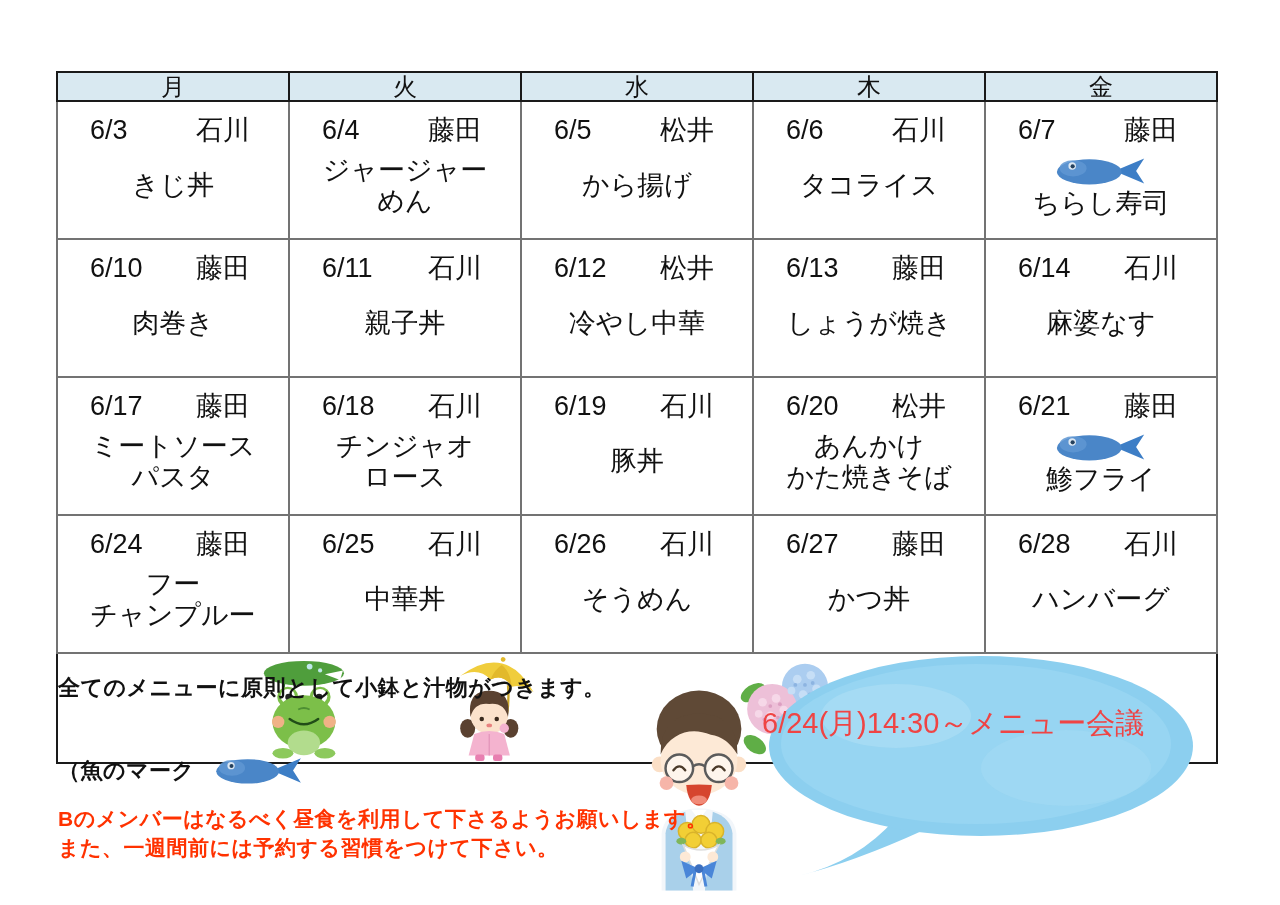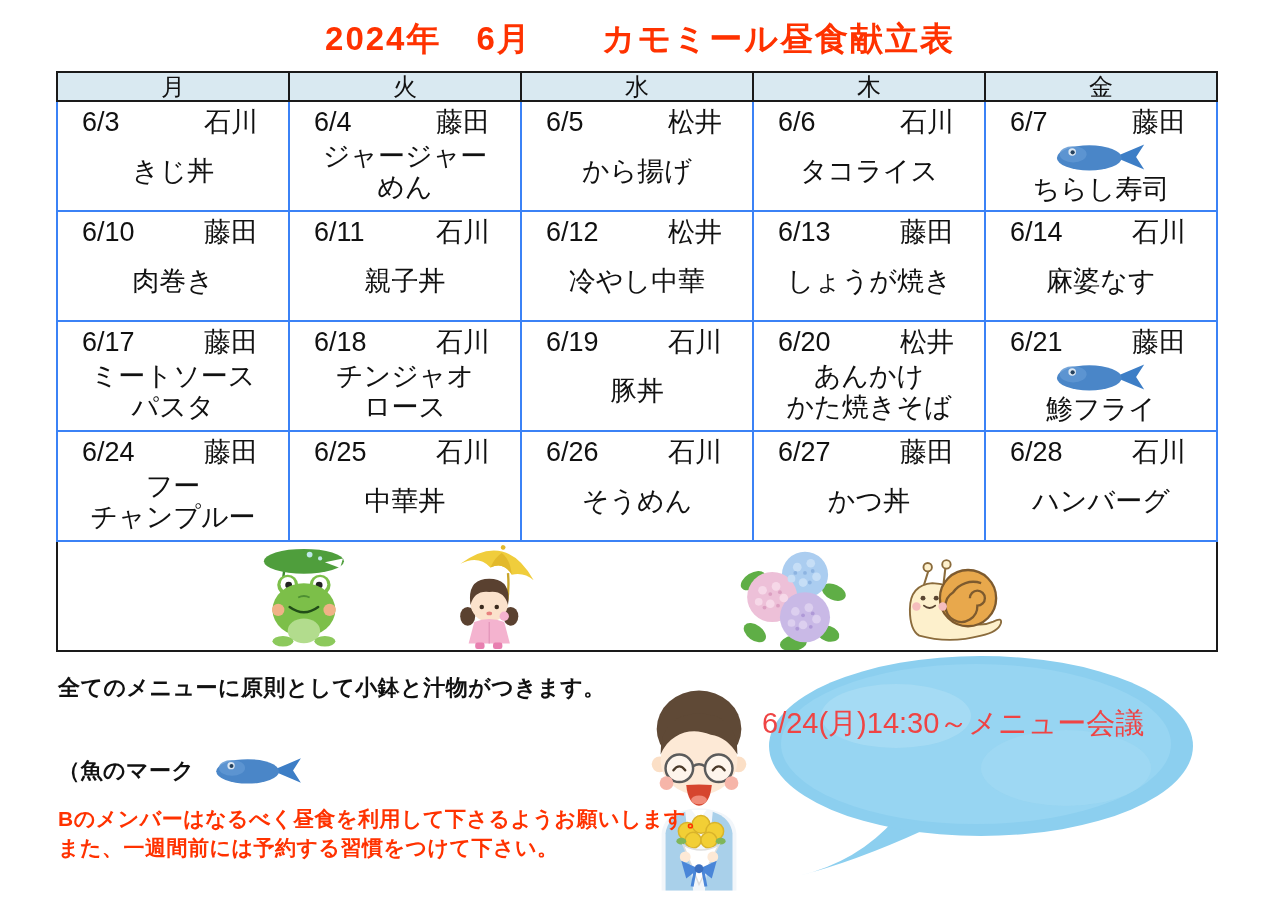--- a/index.html
+++ b/index.html
@@ -7,21 +7,21 @@
   body{font-family:"Liberation Sans","DejaVu Sans",sans-serif;color:#111;position:relative}
   .page{position:absolute;inset:0;background:#fff}
 
   .title{position:absolute;top:17px;left:0;width:100%;text-align:center;
          font-size:33px;font-weight:700;letter-spacing:2px;color:#ff3200}
 
   table.cal{position:absolute;left:56px;top:71px;width:1162px;
             border-collapse:collapse;table-layout:fixed}
   .cal th{height:29px;background:#d9e9f1;border:2px solid #1a1a1a;
           font-size:24px;font-weight:400;line-height:26px}
-  .cal td.cell{border:2px solid #3b82f6;height:110px;padding:0;vertical-align:top}
+  .cal td.cell{border:2px solid #737373;height:138px;padding:8px;vertical-align:top}
   .cell-inner{height:100%;display:flex;flex-direction:column}
   .date-row{display:flex;justify-content:space-between;
             padding:6px 30px 0 24px;font-size:27px;line-height:29px}
   .menu-wrap{flex:1;display:flex;flex-direction:column;align-items:center;
              justify-content:center;padding-bottom:4px}
   .menu{font-size:27px;line-height:31px;text-align:center}
   .cell-fish{width:100px;height:36px;margin-bottom:-1px}
 
   td.illus{border:2px solid #1a1a1a;height:110px;position:relative;padding:0}
   .illus svg{position:absolute}
@@ -45,21 +45,20 @@
   .bubble{position:absolute;left:746px;top:650px;width:450px;height:238px;z-index:1}
   .bubble svg{position:absolute;inset:0}
   .bubble-text{position:absolute;left:16px;top:54px;font-size:29px;color:#ef4444;
                white-space:nowrap;z-index:2}
 </style>
 </head>
 <body>
 
 <div class="page">
 
-  <div class="title">2024年　6月　　カモミール昼食献立表</div>
 
   <table class="cal">
     <thead>
       <tr>
           <th>月</th>
           <th>火</th>
           <th>水</th>
           <th>木</th>
           <th>金</th>
         </tr>

